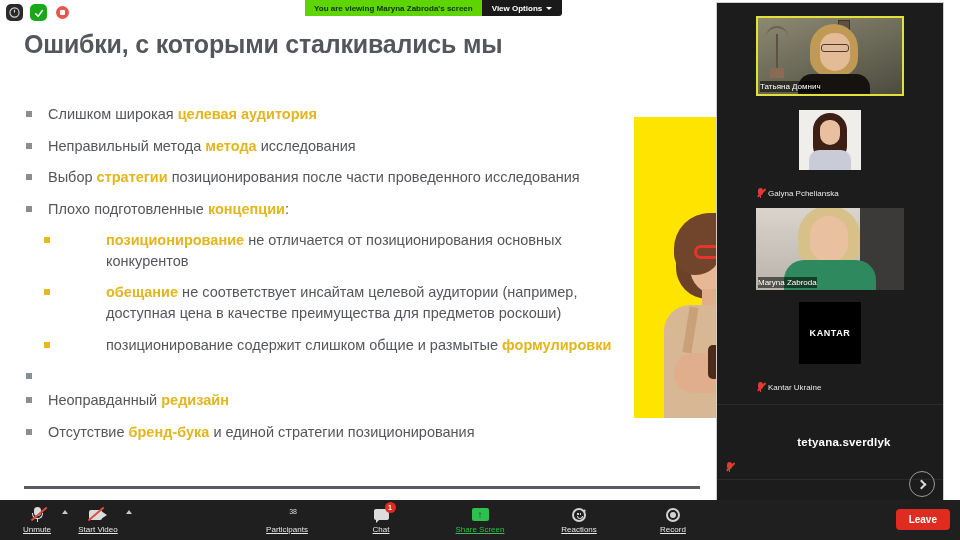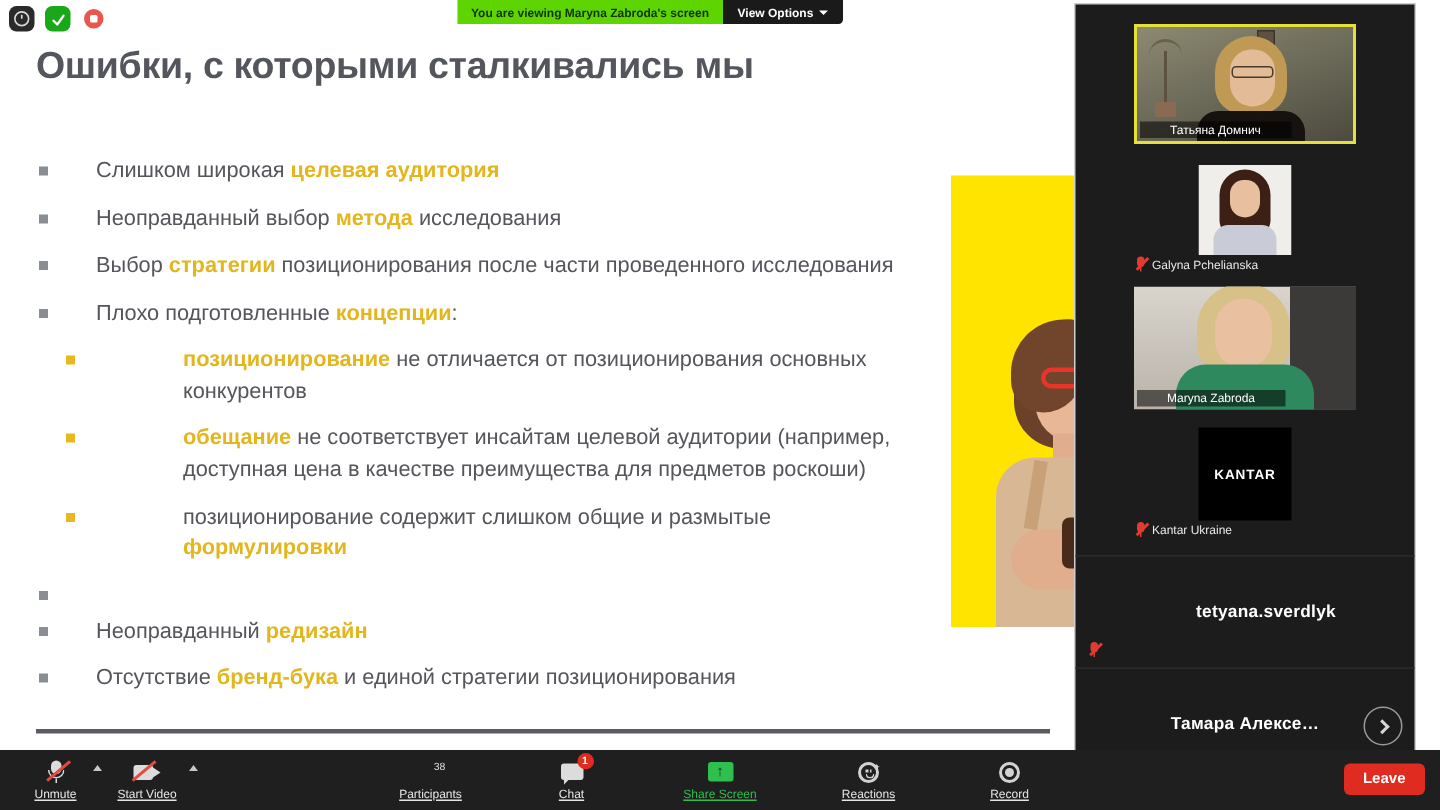--- a/index.html
+++ b/index.html
@@ -23,21 +23,21 @@
   }
   .bullets { position: absolute; left: 26px; top: 104px; width: 600px; }
   .bullet { display: flex; align-items: flex-start; margin-bottom: 11px; }
   .bullet .marker {
     flex: 0 0 auto; width: 6px; height: 6px; margin-top: 7px; margin-right: 16px;
     background: #8a8d92;
   }
   .bullet.sub { margin-left: 18px; gap: 40px; }
   .bullet.sub .marker { background: #e8b820; }
   .bullet .text {
-    font-size: 14.5px; line-height: 1.42; color: #54565b; margin-left: 16px;
+    font-size: 14.5px; line-height: 1.42; color: #54565b;
   }
   .bullet.sub .text { font-size: 14.5px; }
   .hl { color: #e2b61c; font-weight: bold; }
 
   .slide-photo {
     position: absolute; left: 634px; top: 117px; width: 110px; height: 301px;
     background: #ffe400; overflow: hidden;
   }
   .photo-person {
     position: absolute; left: 16px; top: 96px; width: 130px; height: 230px;
@@ -209,25 +209,25 @@
     display: flex; align-items: center; justify-content: center;
   }
   .name-tile .big-name {
     color: #ffffff; font-size: 11.5px; font-weight: bold; letter-spacing: 0.2px;
   }
   .name-tile .mute-corner { position: absolute; left: 9px; bottom: 7px; }
 
   .label-overlay {
     position: absolute; left: 2px; bottom: 2px;
     background: rgba(0,0,0,0.55); color: #fff; font-size: 8px;
-    padding: 1px 20px; white-space: nowrap;
+    padding: 1px 0; white-space: nowrap;
   }
   .label-below {
     display: flex; align-items: center; gap: 4px;
-    margin-top: 1px; padding-left: 40px;
+    margin-top: 18px; padding-left: 40px;
     color: #e8e8e8; font-size: 8px; white-space: nowrap;
   }
 
   .mic-off {
     position: relative; display: inline-block; width: 7px; height: 10px; flex: 0 0 auto;
   }
   .mic-off .body {
     position: absolute; left: 1px; top: 0; width: 5px; height: 7px;
     background: #e23b32; border-radius: 2.5px;
   }
@@ -350,21 +350,21 @@
   <div class="slide">
     <div class="slide-title">Ошибки, с которыми сталкивались мы</div>
 
     <div class="bullets" id="bullets">
         <div class="bullet">
           <span class="marker"></span>
           <span class="text"><span>Слишком широкая </span><span class="hl">целевая аудитория</span></span>
         </div>
         <div class="bullet">
           <span class="marker"></span>
-          <span class="text"><span>Неоправданный выбор </span><span class="hl">метода</span><span> исследования</span></span>
+          <span class="text"><span>Неправильный метода </span><span class="hl">метода</span><span> исследования</span></span>
         </div>
         <div class="bullet">
           <span class="marker"></span>
           <span class="text"><span>Выбор </span><span class="hl">стратегии</span><span> позиционирования после части проведенного исследования</span></span>
         </div>
         <div class="bullet">
           <span class="marker"></span>
           <span class="text"><span>Плохо подготовленные </span><span class="hl">концепции</span><span>:</span></span>
         </div>
         <div class="bullet sub">

